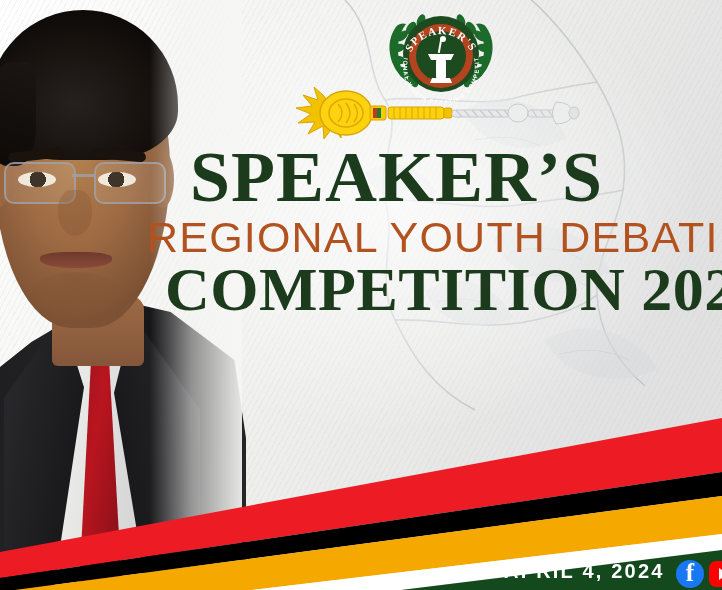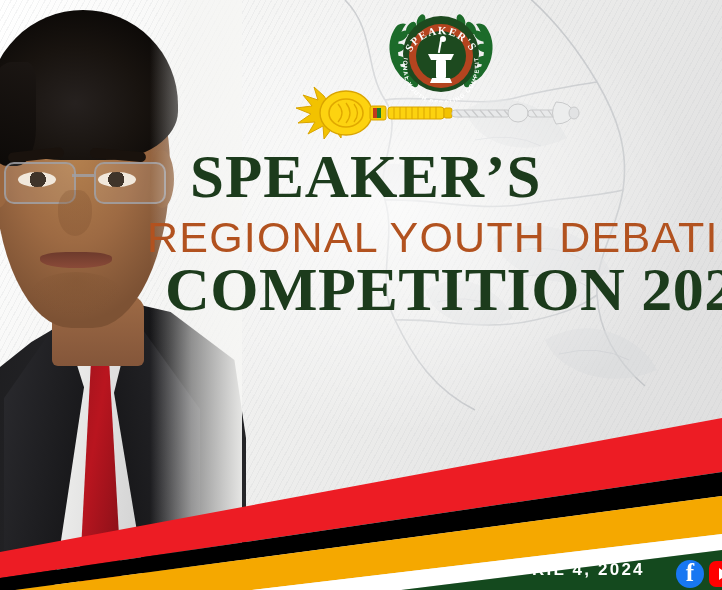--- a/index.html
+++ b/index.html
@@ -113,21 +113,21 @@
   
   .mace{position:absolute;left:290px;top:84px;width:290px;height:58px;}
   .mace svg{width:100%;height:100%;display:block;}
 
   
   .titles{position:absolute;left:0;top:0;width:722px;height:340px;}
   .t-main{
     position:absolute;left:190px;top:131px;
     font-family:"Liberation Serif",serif;
     font-weight:700;
-    font-size:61px;
+    font-size:72px;
     line-height:92px;
     letter-spacing:1px;
     color:#1c3b1c;
     white-space:nowrap;
   }
   .t-sub{
     position:absolute;left:147px;top:216px;
     font-family:"Liberation Sans",sans-serif;
     font-weight:400;
     font-size:43px;
@@ -149,21 +149,21 @@
 
   
   .ribbon{position:absolute;left:0;top:0;width:722px;height:590px;pointer-events:none;}
   .ribbon svg{width:100%;height:100%;display:block;}
 
   
   .date{
     position:absolute;left:504px;top:560px;
     font-family:"Liberation Sans",sans-serif;
     font-weight:700;
-    font-size:17px;
+    font-size:20px;
     letter-spacing:2.2px;
     color:#ffffff;
     white-space:nowrap;
   }
   .social{position:absolute;left:676px;top:559px;height:30px;display:flex;align-items:center;gap:5px;}
   .ico{width:28px;height:28px;border-radius:50%;display:block;}
   .ico.fb{background:#1877F2;position:relative;}
   .ico.fb:after{
     content:"f";position:absolute;left:0;right:0;top:-3px;
     text-align:center;color:#fff;font-family:"Liberation Serif",serif;

